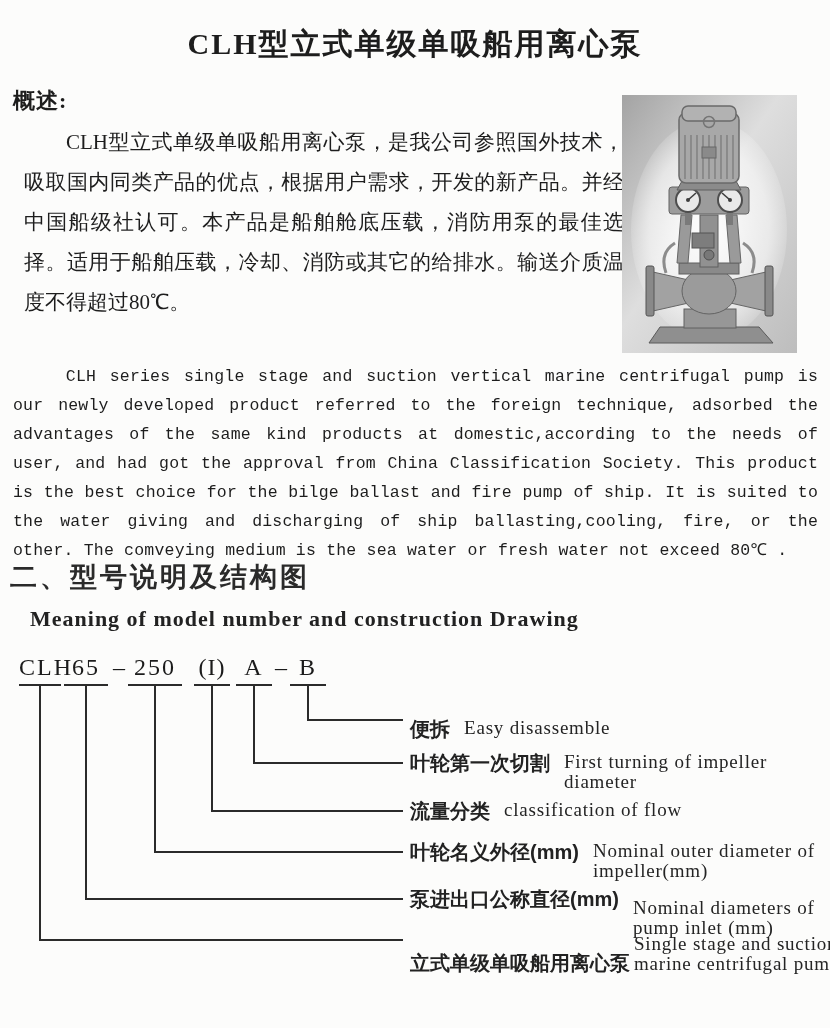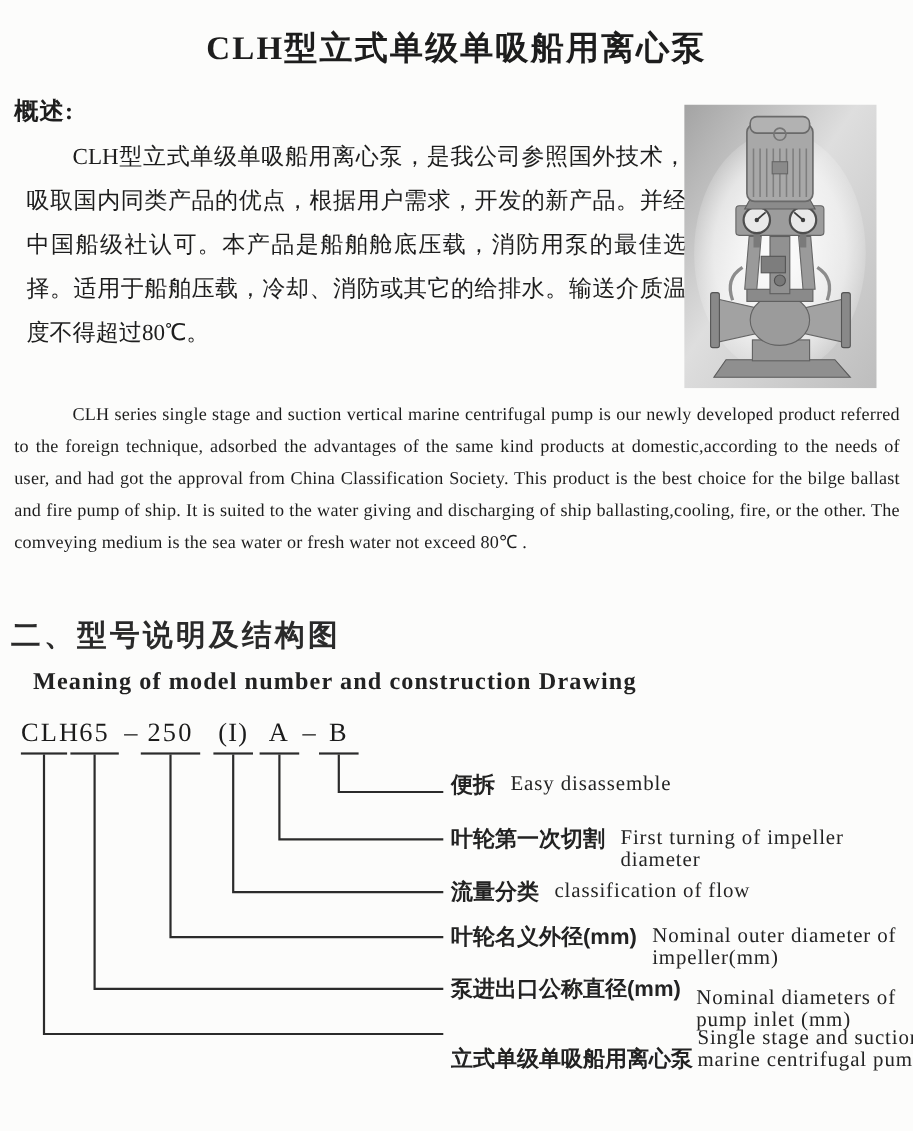--- a/index.html
+++ b/index.html
@@ -35,20 +35,21 @@
     position: absolute; top: 95px; left: 622px;
     width: 175px; height: 258px;
   }
   .pump-fig svg { display: block; width: 100%; height: 100%; }
 
   .ov-en {
     position: absolute; top: 362px; left: 13px; width: 805px;
     font-size: 16.5px; line-height: 29px;
     text-align: justify; text-indent: 3.2em;
     letter-spacing: 0.2px;
+    font-family: Liberation Mono, monospace;
   }
 
   
   .sec2-zh {
     position: absolute; top: 559px; left: 10px;
     font-family: "Liberation Sans", sans-serif;
     font-size: 27px; font-weight: bold; letter-spacing: 3px;
     color: #2a2a2a;
   }
   .sec2-en {
@@ -85,21 +86,21 @@
     font-family: "Liberation Sans", sans-serif;
     font-weight: bold; font-size: 20px; line-height: 22px;
     color: #222;
   }
   .lbl .en { display: inline-block; }
   .lbl .en span {
     display: block;
     font-size: 19px; line-height: 20px; letter-spacing: 0.8px;
     color: #242424; font-weight: 500;
   }
-  .lbl1 { top: 51px; }
+  .lbl1 { top: 66px; }
   .lbl2 { top: 100px; }
   .lbl3 { top: 148px; }
   .lbl4 { top: 189px; }
   .lbl5 { top: 236px; }
   .lbl5 .en { margin-top: 10px; }
   .lbl6 { top: 278px; display: block; }
   .lbl6 .en { margin-top: 4px; }
 </style>
 </head>
 <body>

